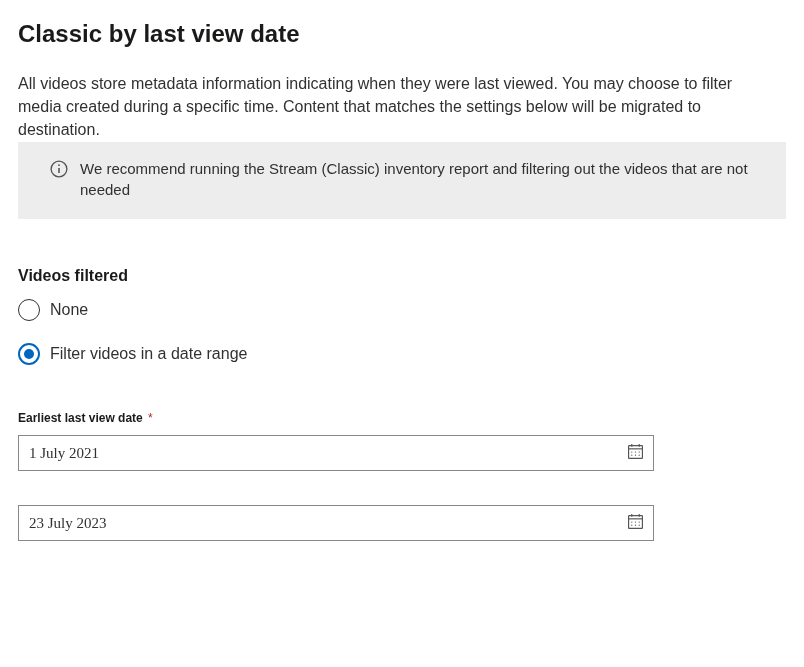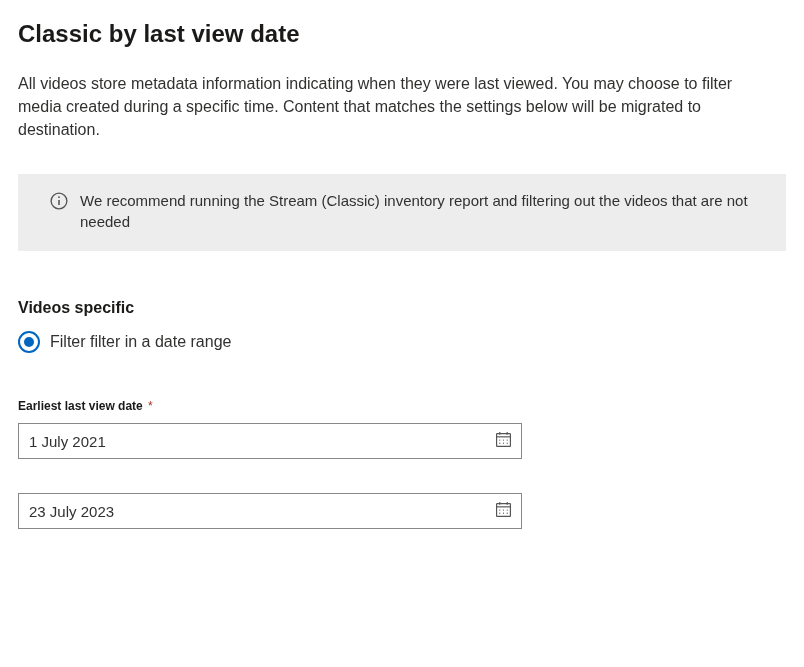--- a/index.html
+++ b/index.html
@@ -23,21 +23,20 @@
       max-width: 760px;
     }
     .info-bar {
       background: #ededed;
       padding: 16px 18px 18px 32px;
       display: flex;
       align-items: flex-start;
       gap: 12px;
       margin-bottom: 48px;
       max-width: 770px;
-      margin-top: 32px;
     }
     .info-bar .icon {
       flex-shrink: 0;
       width: 18px;
       height: 18px;
       margin-top: 2px;
       color: #555;
     }
     .info-bar .msg {
       font-size: 15px;
@@ -95,26 +94,27 @@
       font-weight: 600;
       color: #1b1a19;
       margin-bottom: 10px;
     }
     .req {
       color: #a72b22;
       font-weight: 400;
       margin-left: 2px;
     }
     .date-field {
-      width: 504px;
+      width: 636px;
       border: 1px solid #8a8886;
       display: flex;
       align-items: center;
       height: 36px;
       background: #fff;
+      font-family: Liberation Serif, serif;
     }
     .date-input {
       flex: 1;
       border: none;
       outline: none;
       font-size: 15px;
       font-family: inherit;
       color: #323130;
       padding: 0 10px;
       height: 100%;
@@ -143,28 +143,32 @@
   <span class="icon">
     <svg viewBox="0 0 16 16" width="18" height="18" fill="none" stroke="currentColor" stroke-width="1.2">
       <circle cx="8" cy="8" r="7"></circle>
       <line x1="8" y1="7" x2="8" y2="11.5" stroke-width="1.4"></line>
       <circle cx="8" cy="4.6" r="0.8" fill="currentColor" stroke="none"></circle>
     </svg>
   </span>
   <div class="msg">We recommend running the Stream (Classic) inventory report and filtering out the videos that are not needed</div>
 </div>
 
-<div class="section-label">Videos specific</div>
+<div class="section-label">Videos filtered</div>
 
 <div class="radio-group">
+  <div class="radio-row">
+    <span class="radio-outer"></span>
+    <span class="radio-label">None</span>
+  </div>
   <div class="radio-row">
     <span class="radio-outer selected">
       <span class="radio-inner"></span>
     </span>
-    <span class="radio-label">Filter filter in a date range</span>
+    <span class="radio-label">Filter videos in a date range</span>
   </div>
 </div>
 
 <div class="field-block">
   <div class="field-label">
     <span>Earliest last view date</span>
     <span class="req">*</span>
   </div>
   <div class="date-field">
     <input type="text" class="date-input" value="1 July 2021" style="">

